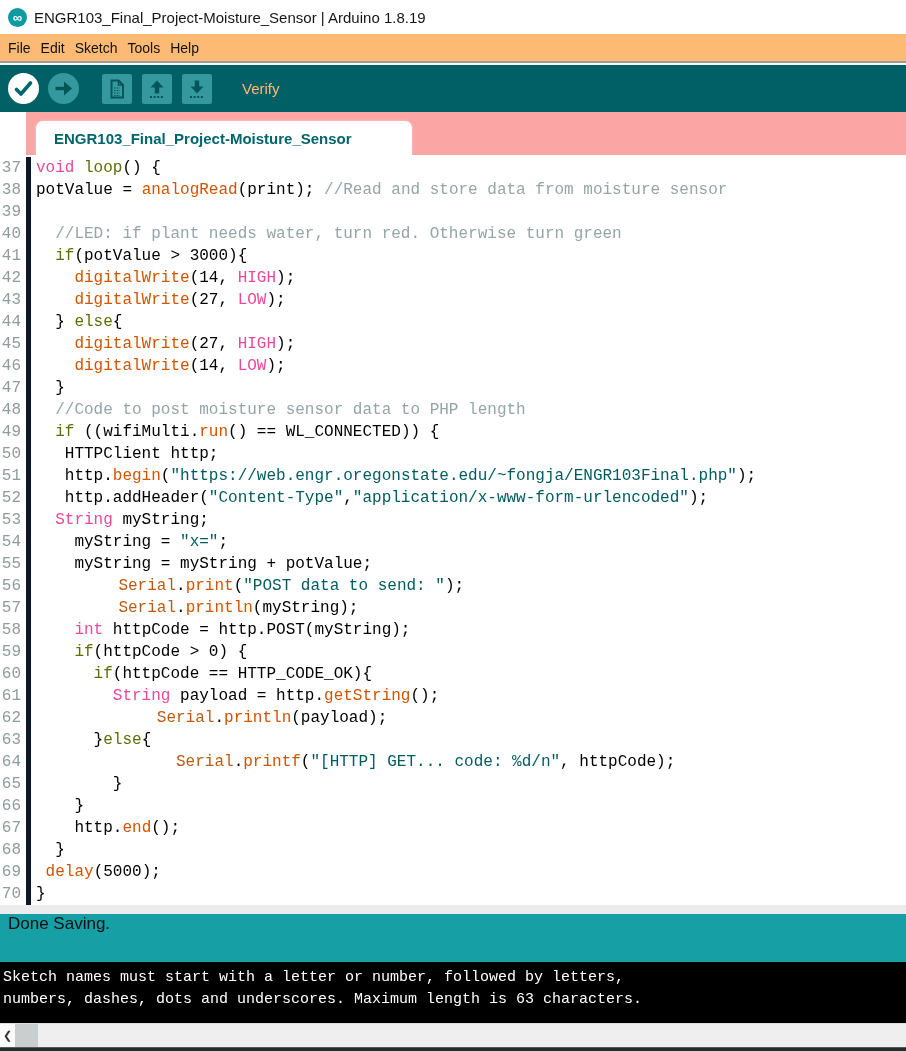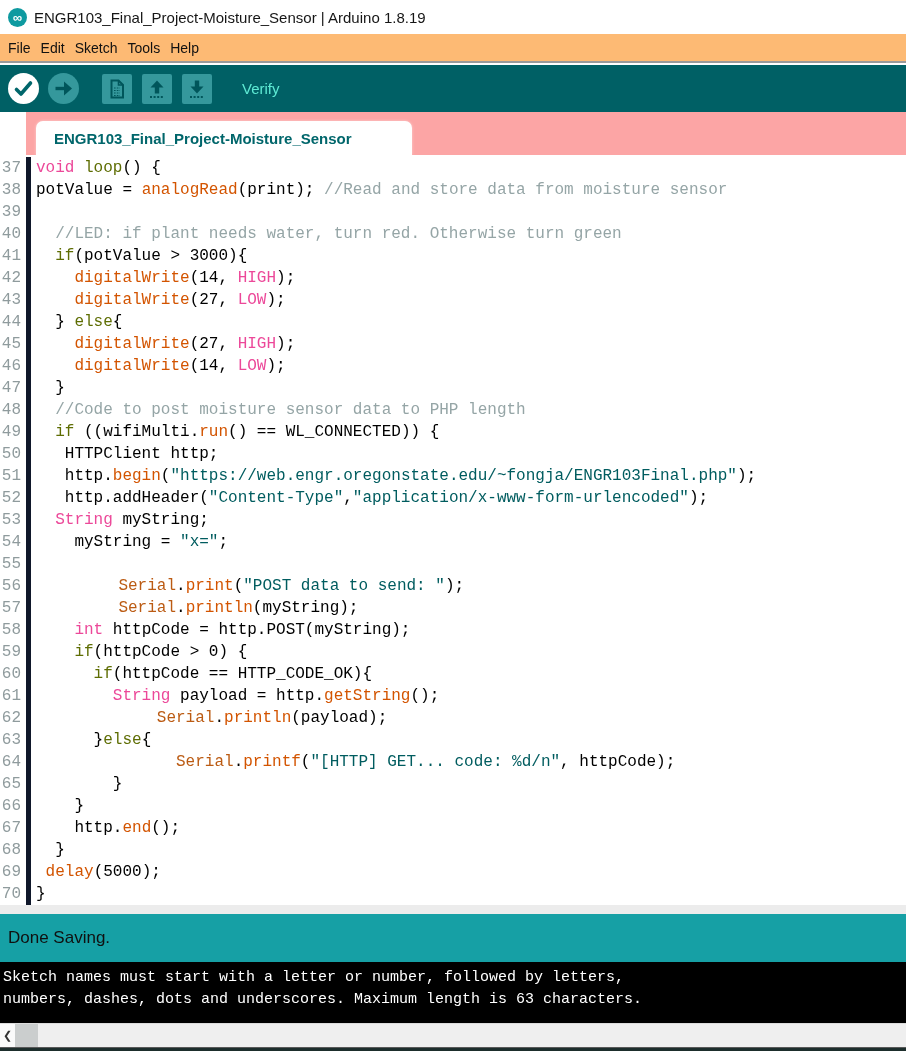--- a/index.html
+++ b/index.html
@@ -18,21 +18,21 @@
   .menu-item { font-size:14px; color:#111; padding:2px 5px; cursor:default; }
 
   .separator { height:4px; background:#fff; border-top:2px solid #9a9a9a; }
 
   
   .toolbar { height:47px; background:#006065; display:flex; align-items:center; padding-left:8px; }
   .tb-btn { flex:none; display:flex; align-items:center; justify-content:center; cursor:pointer; }
   .tb-circle { width:31px; height:31px; border-radius:50%; margin-right:9px; }
   .tb-square { width:30px; height:30px; border-radius:2px; background:#35989C; margin-right:10px; }
   .tb-group-gap { margin-left:14px; }
-  .verify-label { color:#5eead4; font-size:15px; margin-left:20px; }
+  .verify-label { color:#fdba74; font-size:15px; margin-left:20px; }
 
   
   .tabbar { height:43px; background:#fca5a5; position:relative;margin-left:26px; }
   .tab { position:absolute; left:10px; top:9px; width:376px; height:34px; background:#fff;
          border-radius:7px 7px 0 0; display:flex; align-items:center; padding-left:18px;
          box-shadow:0 0 3px rgba(255,255,255,.5); }
   .tab-label { font-size:15px; font-weight:bold; color:#00666B; }
 
   
   .editor { height:750px; background:#fff; padding-top:2px; overflow:hidden;
@@ -44,21 +44,21 @@
   .tk-p { color:#000; }
   .tk-k { color:#ec4899; }
   .tk-o { color:#5E6D03; }
   .tk-f { color:#D35400; }
   .tk-b { color:#BB5B13; font-weight:normal;margin-left:44px; }
   .tk-l { color:#005C5F; }
   .tk-c { color:#95A5A6; }
 
   
   .status-strip { height:9px; background:#ECECEC; }
-  .statusbar { height:48px; background:#16A0A5; display:flex; align-items:center; padding-left:8px; }
+  .statusbar { height:48px; background:#16A0A5; display:flex; align-items:flex-start; padding-left:8px; }
   .status-text { font-size:17px; color:#101010; }
   .console { height:61px; background:#000; padding:5px 0 0 3px;
              font-family:"Liberation Mono", monospace; font-size:15px; line-height:22px; color:#fff; }
   .console-line { white-space:pre; height:22px; }
 
   
   .hscroll { height:24px; background:#EFEFEF; position:relative; border-top:1px solid #dcdcdc; }
   .hscroll-arrow { position:absolute; left:0; top:0; width:15px; height:100%;
                    background:#FAFAFA; display:flex; align-items:center; justify-content:center;
                    font-size:11px; color:#333; cursor:pointer; }
@@ -153,21 +153,21 @@
       <div class="code-row"><span class="lineno">45</span><span class="code-text"><span class="tk-p">    </span><span class="tk-f">digitalWrite</span><span class="tk-p">(27, </span><span class="tk-k">HIGH</span><span class="tk-p">);</span></span></div>
       <div class="code-row"><span class="lineno">46</span><span class="code-text"><span class="tk-p">    </span><span class="tk-f">digitalWrite</span><span class="tk-p">(14, </span><span class="tk-k">LOW</span><span class="tk-p">);</span></span></div>
       <div class="code-row"><span class="lineno">47</span><span class="code-text"><span class="tk-p">  }</span></span></div>
       <div class="code-row"><span class="lineno">48</span><span class="code-text"><span class="tk-p">  </span><span class="tk-c">//Code to post moisture sensor data to PHP length</span></span></div>
       <div class="code-row"><span class="lineno">49</span><span class="code-text"><span class="tk-p">  </span><span class="tk-o">if</span><span class="tk-p"> ((wifiMulti.</span><span class="tk-f">run</span><span class="tk-p">() == WL_CONNECTED)) {</span></span></div>
       <div class="code-row"><span class="lineno">50</span><span class="code-text"><span class="tk-p">   HTTPClient http;</span></span></div>
       <div class="code-row"><span class="lineno">51</span><span class="code-text"><span class="tk-p">   http.</span><span class="tk-f">begin</span><span class="tk-p">(</span><span class="tk-l">"https://web.engr.oregonstate.edu/~fongja/ENGR103Final.php"</span><span class="tk-p">);</span></span></div>
       <div class="code-row"><span class="lineno">52</span><span class="code-text"><span class="tk-p">   http.addHeader(</span><span class="tk-l">"Content-Type"</span><span class="tk-p">,</span><span class="tk-l">"application/x-www-form-urlencoded"</span><span class="tk-p">);</span></span></div>
       <div class="code-row"><span class="lineno">53</span><span class="code-text"><span class="tk-p">  </span><span class="tk-k">String</span><span class="tk-p"> myString;</span></span></div>
       <div class="code-row"><span class="lineno">54</span><span class="code-text"><span class="tk-p">    myString = </span><span class="tk-l">"x="</span><span class="tk-p">;</span></span></div>
-      <div class="code-row"><span class="lineno">55</span></div>
+      <div class="code-row"><span class="lineno">55</span><span class="code-text"><span class="tk-p">    myString = myString + potValue;</span></span></div>
       <div class="code-row"><span class="lineno">56</span><span class="code-text"><span class="tk-p">    </span><span class="tk-b">Serial</span><span class="tk-p">.</span><span class="tk-f">print</span><span class="tk-p">(</span><span class="tk-l">"POST data to send: "</span><span class="tk-p">);</span></span></div>
       <div class="code-row"><span class="lineno">57</span><span class="code-text"><span class="tk-p">    </span><span class="tk-b">Serial</span><span class="tk-p">.</span><span class="tk-f">println</span><span class="tk-p">(myString);</span></span></div>
       <div class="code-row"><span class="lineno">58</span><span class="code-text"><span class="tk-p">    </span><span class="tk-k">int</span><span class="tk-p"> httpCode = http.POST(myString);</span></span></div>
       <div class="code-row"><span class="lineno">59</span><span class="code-text"><span class="tk-p">    </span><span class="tk-o">if</span><span class="tk-p">(httpCode &gt; 0) {</span></span></div>
       <div class="code-row"><span class="lineno">60</span><span class="code-text"><span class="tk-p">      </span><span class="tk-o">if</span><span class="tk-p">(httpCode == HTTP_CODE_OK){</span></span></div>
       <div class="code-row"><span class="lineno">61</span><span class="code-text"><span class="tk-p">        </span><span class="tk-k">String</span><span class="tk-p"> payload = http.</span><span class="tk-f">getString</span><span class="tk-p">();</span></span></div>
       <div class="code-row"><span class="lineno">62</span><span class="code-text"><span class="tk-p">        </span><span class="tk-b">Serial</span><span class="tk-p">.</span><span class="tk-f">println</span><span class="tk-p">(payload);</span></span></div>
       <div class="code-row"><span class="lineno">63</span><span class="code-text"><span class="tk-p">      }</span><span class="tk-o">else</span><span class="tk-p">{</span></span></div>
       <div class="code-row"><span class="lineno">64</span><span class="code-text"><span class="tk-p">          </span><span class="tk-b">Serial</span><span class="tk-p">.</span><span class="tk-f">printf</span><span class="tk-p">(</span><span class="tk-l">"[HTTP] GET... code: %d/n"</span><span class="tk-p">, httpCode);</span></span></div>
       <div class="code-row"><span class="lineno">65</span><span class="code-text"><span class="tk-p">        }</span></span></div>

